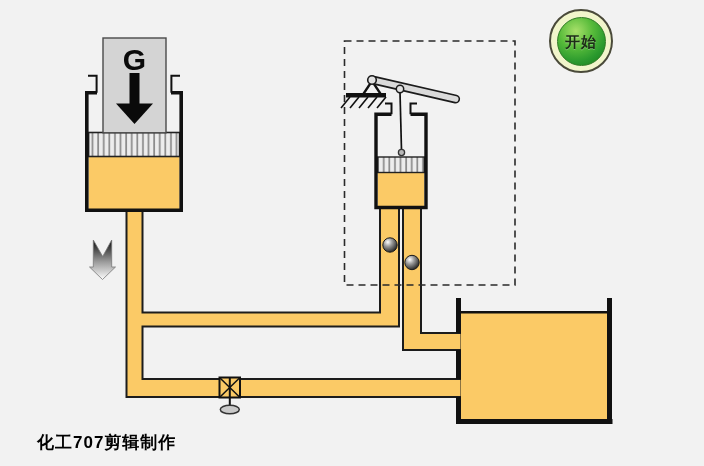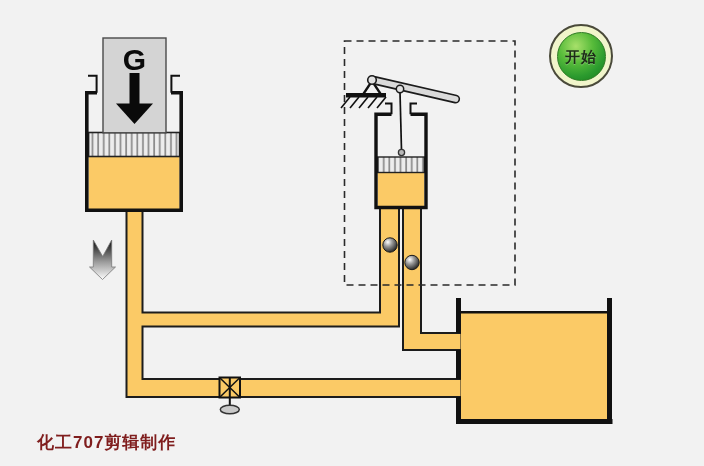--- a/index.html
+++ b/index.html
@@ -6,21 +6,21 @@
   body{font-family:"Liberation Sans",sans-serif;}
   #stage{
     position:relative;
     width:704px;height:466px;
     background:#f2f2f2;
     overflow:hidden;
   }
   #schematic{position:absolute;left:0;top:0;}
   
   .start-btn{
-    position:absolute;left:549px;top:24px;
+    position:absolute;left:549px;top:9px;
     width:64px;height:64px;border-radius:50%;
     background:#f1f5cb;
     border:2px solid #4a4a3a;
     box-sizing:border-box;
     display:flex;align-items:center;justify-content:center;
     cursor:pointer;
     padding:0;
   }
   .start-btn-inner{
     width:47px;height:47px;border-radius:50%;
@@ -30,21 +30,21 @@
   }
   .start-btn-label{
     font-size:15px;font-weight:bold;color:#1d2b18;
     letter-spacing:1px;line-height:1;
     text-shadow:0 1px 0 rgba(255,255,255,0.25);
     white-space:nowrap;
   }
   
   .credit{
     position:absolute;left:37px;top:431px;
-    font-size:17px;font-weight:bold;color:#7f1d1d;
+    font-size:17px;font-weight:bold;color:#000000;
     letter-spacing:1px;
   }
 </style>
 </head>
 <body>
 
 <div id="stage">
 
   <svg id="schematic" width="704" height="466" viewBox="0 0 704 466">
     <defs>

